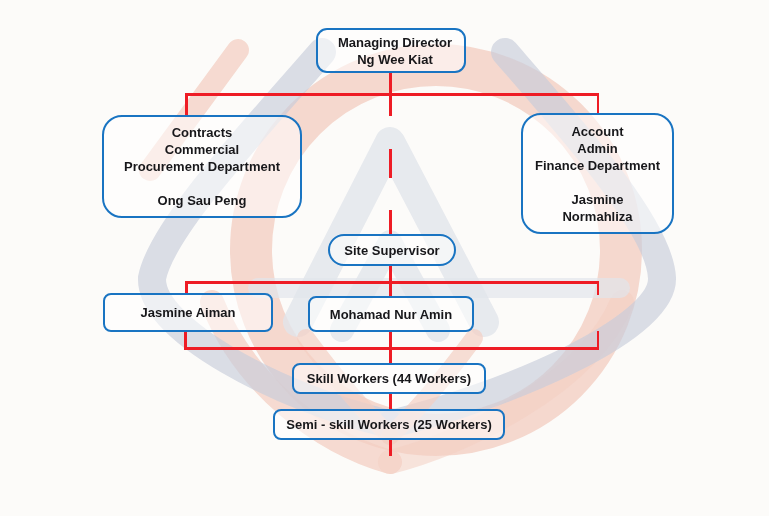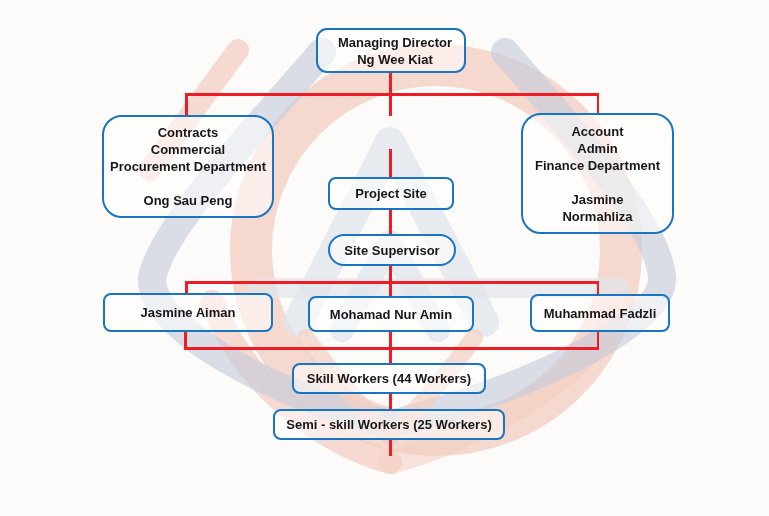--- a/index.html
+++ b/index.html
@@ -33,21 +33,21 @@
     font-size:13px;
     line-height:17px;
     text-align:center;
     white-space:pre-line;
     display:flex;
     align-items:center;
     justify-content:center;
     padding:2px 4px;
   }
   .n-managing   {left:316px;top:28px; width:150px;height:45px; border-radius:11px;padding-left:12px;}
-  .n-contracts  {left:102px;top:115px;width:172px;height:103px;border-radius:20px;}
+  .n-contracts  {left:102px;top:115px;width:200px;height:103px;border-radius:20px;}
   .n-project    {left:328px;top:114px;width:126px;height:35px; border-radius:8px;}
   .n-account    {left:521px;top:113px;width:153px;height:121px;border-radius:20px;}
   .n-projectsite{left:328px;top:177px;width:126px;height:33px; border-radius:8px;}
   .n-sitesup    {left:328px;top:234px;width:128px;height:32px; border-radius:16px;}
   .n-aiman      {left:103px;top:293px;width:170px;height:39px; border-radius:8px;}
   .n-nuramin    {left:308px;top:296px;width:166px;height:36px; border-radius:8px;}
   .n-fadzli     {left:530px;top:294px;width:140px;height:38px; border-radius:8px;}
   .n-skill      {left:292px;top:363px;width:194px;height:31px; border-radius:8px;}
   .n-semi       {left:273px;top:409px;width:232px;height:31px; border-radius:8px;}
   .n-general    {left:294px;top:455px;width:194px;height:30px; border-radius:8px;}
@@ -101,21 +101,19 @@
 Commercial
 Procurement Department
 
 Ong Sau Peng</div>
   <div class="node n-account">Account
 Admin
 Finance Department
 
 Jasmine
 Normahliza</div>
-  <div class="node n-projectsite">Project Site</div>
   <div class="node n-sitesup">Site Supervisor</div>
   <div class="node n-aiman">Jasmine Aiman</div>
   <div class="node n-nuramin">Mohamad Nur Amin</div>
-  <div class="node n-fadzli">Muhammad Fadzli</div>
   <div class="node n-skill">Skill Workers (44 Workers)</div>
   <div class="node n-semi">Semi - skill Workers (25 Workers)</div>
 
 </div>
 
 </body></html>

